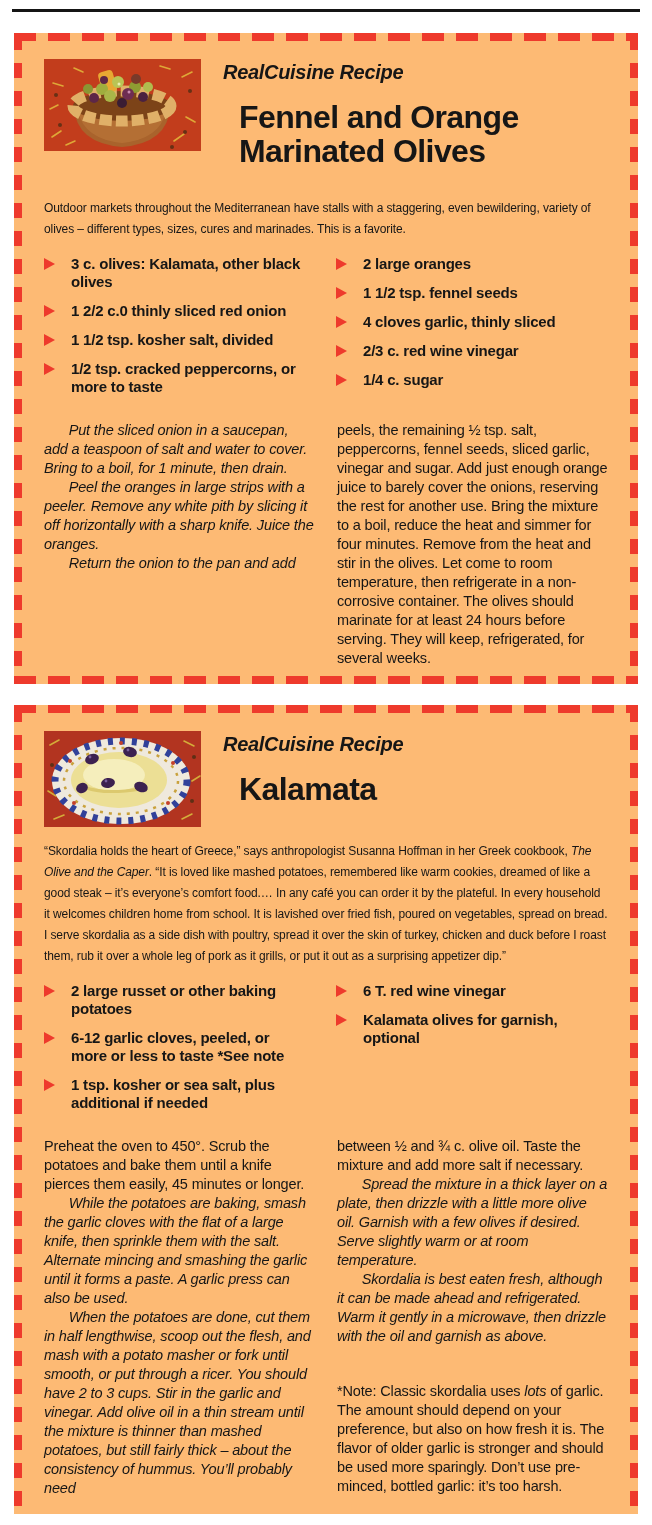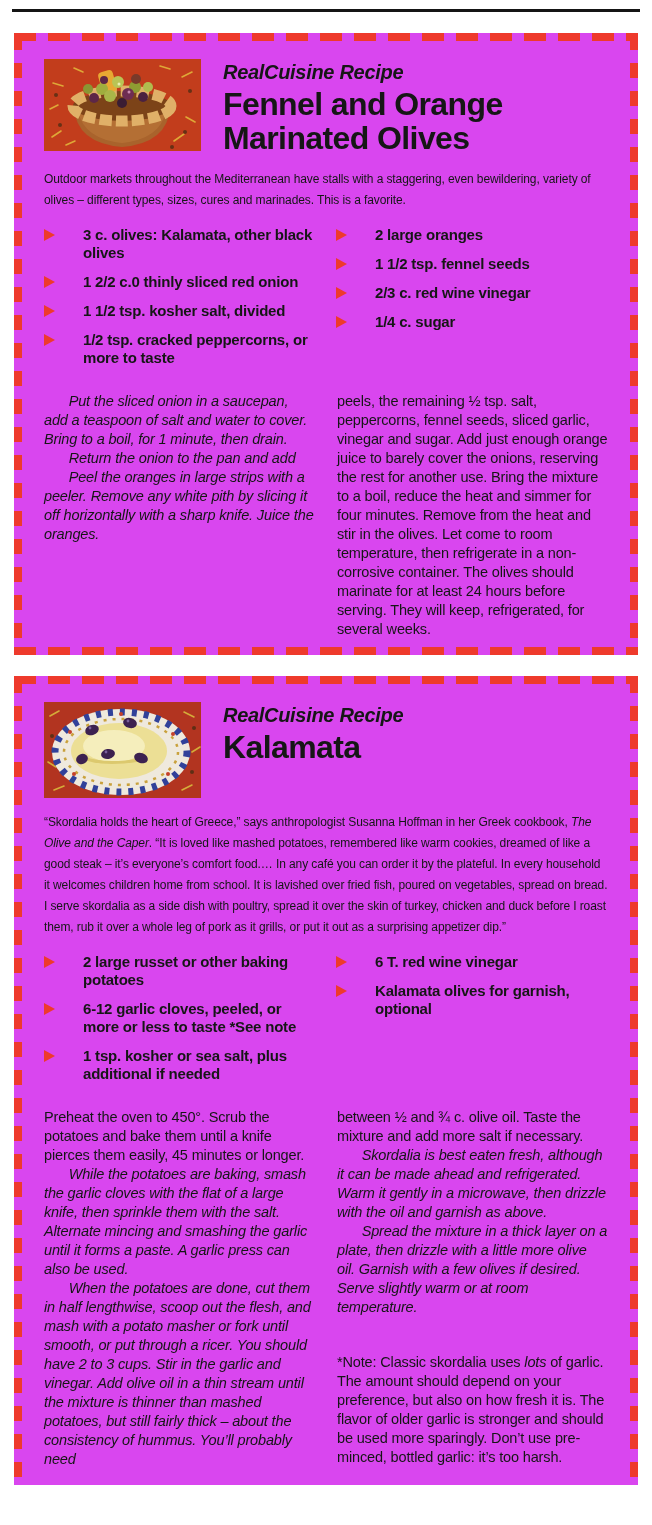--- a/index.html
+++ b/index.html
@@ -7,38 +7,38 @@
   body{
     width:652px;
     font-family:"Liberation Sans", sans-serif;
     color:var(--ink);
     -webkit-font-smoothing:antialiased;
   }
   .page{width:652px;position:relative;background:#fff;}
   .top-rule{height:3px;background:#151515;margin:9px 12px 0 12px;}
 
   
-  .card{position:relative;margin:21px 14px 0 14px;padding:24px 30px 16px 30px;background:#d946ef;}
+  .card{position:relative;margin:21px 14px 0 14px;padding:24px 30px 16px 30px;background:#fdba74;}
   .dash{position:absolute;pointer-events:none;}
   .dash.h{left:0;right:0;height:8px;background:repeating-linear-gradient(90deg,var(--red) 0 22px,transparent 22px 34px);}
   .dash.top{top:0;} .dash.bottom{bottom:0;}
   .dash.v{top:2px;bottom:2px;width:8px;background:repeating-linear-gradient(180deg,var(--red) 0 15px,transparent 15px 28px);}
   .dash.left{left:0;} .dash.right{right:0;}
 
   .rc-header{display:flex;gap:22px;align-items:flex-start;margin:2px 0 14px 0;}
   .photo{flex:none;display:block;}
   .head-text{padding-top:2px;}
   .kicker{font-size:20px;font-weight:bold;font-style:italic;letter-spacing:-0.3px;margin:0 0 3px 0;}
-  .title{font-size:32px;font-weight:bold;line-height:1.07;letter-spacing:-0.6px;margin:0;white-space:pre-line;}
+  .title{font-size:32px;font-weight:bold;line-height:1.07;letter-spacing:-0.6px;margin:16px;white-space:pre-line;}
 
   .intro{font-size:12px;line-height:21px;letter-spacing:-0.1px;margin:0 0 15px 0;}
 
   .ing-cols{display:flex;gap:20px;margin:6px 0 14px 0;}
   .ing-col{flex:1;min-width:0;}
-  .ing-item{display:flex;gap:28px;margin-bottom:11px;font-weight:bold;font-size:15px;line-height:18px;letter-spacing:-0.2px;}
+  .ing-item{display:flex;gap:16px;margin-bottom:11px;font-weight:bold;font-size:15px;line-height:18px;letter-spacing:-0.2px;}
   .tri{flex:none;width:0;height:0;border-left:11px solid var(--red);border-top:6px solid transparent;border-bottom:6px solid transparent;margin-top:3px;}
   .ing-text{max-width:238px;}
 
   .dir-cols{display:flex;gap:22px;margin-top:6px;}
   .dir-col{flex:1;min-width:0;font-size:14.5px;line-height:19px;letter-spacing:-0.15px;}
   .dir-col p{margin:0;}
   .dir-col p.indent{text-indent:1.7em;font-style:italic;}
   .dir-col p.gap{margin-top:36px;}
   .it{font-style:italic;}
 </style>
@@ -130,34 +130,38 @@
           <div class="ing-item">
             <span class="tri"></span>
             <span class="ing-text">2 large oranges</span>
           </div>
           <div class="ing-item">
             <span class="tri"></span>
             <span class="ing-text">1 1/2 tsp. fennel seeds</span>
           </div>
           <div class="ing-item">
             <span class="tri"></span>
+            <span class="ing-text">4 cloves garlic, thinly sliced</span>
+          </div>
+          <div class="ing-item">
+            <span class="tri"></span>
             <span class="ing-text">2/3 c. red wine vinegar</span>
           </div>
           <div class="ing-item">
             <span class="tri"></span>
             <span class="ing-text">1/4 c. sugar</span>
           </div>
         </div>
     </div>
 
     <div class="dir-cols">
       <div class="dir-col">
           <p class="indent"><span>Put the sliced onion in a saucepan, add a teaspoon of salt and water to cover. Bring to a boil, for 1 minute, then drain.</span></p>
+          <p class="indent"><span>Peel the oranges in large strips with a peeler. Remove any white pith by slicing it off horizontally with a sharp knife. Juice the oranges.</span></p>
           <p class="indent"><span>Return the onion to the pan and add</span></p>
-          <p class="indent"><span>Peel the oranges in large strips with a peeler. Remove any white pith by slicing it off horizontally with a sharp knife. Juice the oranges.</span></p>
         </div>
       <div class="dir-col">
           <p><span>peels, the remaining ½ tsp. salt, peppercorns, fennel seeds, sliced garlic, vinegar and sugar. Add just enough orange juice to barely cover the onions, reserving the rest for another use. Bring the mixture to a boil, reduce the heat and simmer for four minutes. Remove from the heat and stir in the olives. Let come to room temperature, then refrigerate in a non-corrosive container. The olives should marinate for at least 24 hours before serving. They will keep, refrigerated, for several weeks.</span></p>
         </div>
     </div>
   </div>
 
   <div class="card">
     <div class="dash h top"></div>
 
@@ -242,20 +246,20 @@
     </div>
 
     <div class="dir-cols">
       <div class="dir-col">
           <p><span>Preheat the oven to 450°. Scrub the potatoes and bake them until a knife pierces them easily, 45 minutes or longer.</span></p>
           <p class="indent"><span>While the potatoes are baking, smash the garlic cloves with the flat of a large knife, then sprinkle them with the salt. Alternate mincing and smashing the garlic until it forms a paste. A garlic press can also be used.</span></p>
           <p class="indent"><span>When the potatoes are done, cut them in half lengthwise, scoop out the flesh, and mash with a potato masher or fork until smooth, or put through a ricer. You should have 2 to 3 cups. Stir in the garlic and vinegar. Add olive oil in a thin stream until the mixture is thinner than mashed potatoes, but still fairly thick – about the consistency of hummus. You’ll probably need</span></p>
         </div>
       <div class="dir-col">
           <p><span>between ½ and ¾ c. olive oil. Taste the mixture and add more salt if necessary.</span></p>
+          <p class="indent"><span>Spread the mixture in a thick layer on a plate, then drizzle with a little more olive oil. Garnish with a few olives if desired. Serve slightly warm or at room temperature.</span></p>
           <p class="indent"><span>Skordalia is best eaten fresh, although it can be made ahead and refrigerated. Warm it gently in a microwave, then drizzle with the oil and garnish as above.</span></p>
-          <p class="indent"><span>Spread the mixture in a thick layer on a plate, then drizzle with a little more olive oil. Garnish with a few olives if desired. Serve slightly warm or at room temperature.</span></p>
           <p class="gap"><span>*Note: Classic skordalia uses </span><span class="it">lots</span><span> of garlic. The amount should depend on your preference, but also on how fresh it is. The flavor of older garlic is stronger and should be used more sparingly. Don’t use pre-minced, bottled garlic: it’s too harsh.</span></p>
         </div>
     </div>
   </div>
 
 </div>
 
 </body></html>

